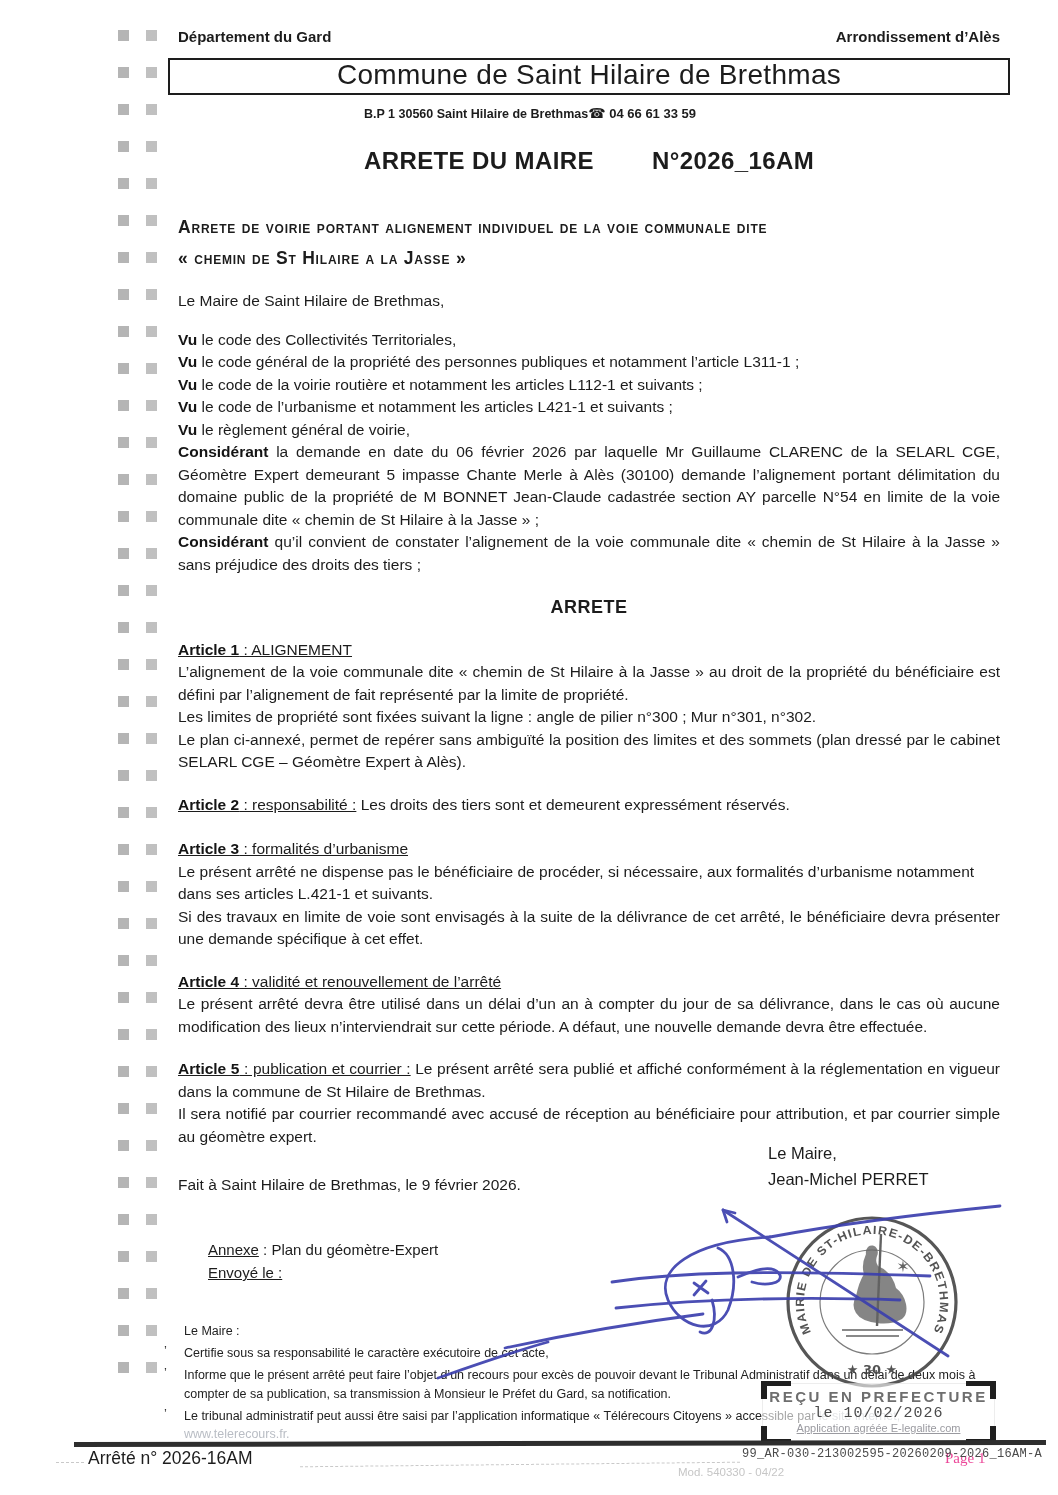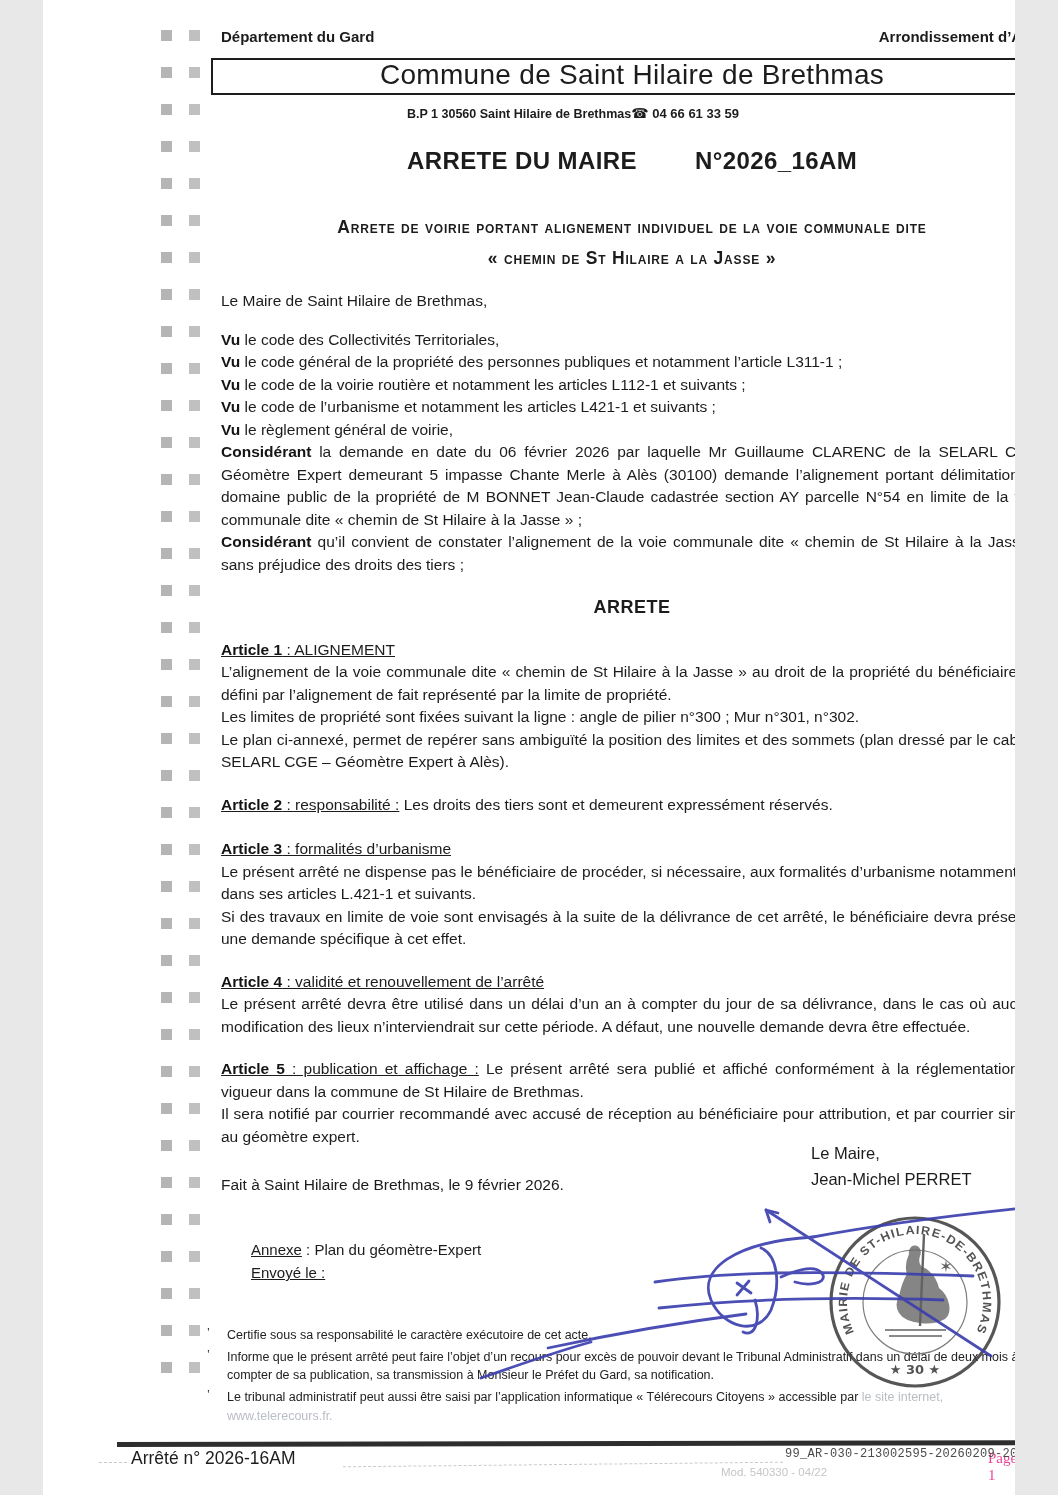--- a/index.html
+++ b/index.html
@@ -1,32 +1,32 @@
 <!DOCTYPE html>
 <html><head>
 <meta charset="utf-8">
 <style>
   html,body{margin:0;padding:0;background:#e8e8e8;}
-  .page{position:relative;width:972px;height:1495px;background:#ffffff;margin:0 auto;
+  .page{position:relative;width:1058px;height:1495px;background:#ffffff;margin:0 auto;
         font-family:"Liberation Sans",sans-serif;color:#1c1c1c;overflow:hidden;}
   
   .holes{position:absolute;top:30px;height:1358px;width:11px;
          background:repeating-linear-gradient(to bottom,#b5b5b5 0 11px,transparent 11px 37px);}
   .holes.c1{left:118px;} .holes.c2{left:146px;opacity:.85;}
   
   .content{position:absolute;left:178px;top:26px;width:822px;font-size:15.5px;line-height:22.5px;}
   .hdr-row{display:flex;justify-content:space-between;font-weight:bold;font-size:15px;}
   .commune-box{margin:9px 0 0 -10px;width:838px;border:2px solid #1d1d1d;text-align:center;
                font-size:28px;padding:4px 0 7px;letter-spacing:.3px;}
   .addr-row{display:flex;justify-content:center;margin-top:7px;font-weight:bold;align-items:baseline;}
   .addr{font-size:12.5px;} .phone{font-size:13px;padding-right:118px;white-space:nowrap;}
   .phone .glyph{font-family:"DejaVu Sans",sans-serif;font-size:14px;}
   .maire-title{display:flex;justify-content:center;gap:58px;margin-top:24px;
                font-size:24px;font-weight:bold;letter-spacing:.4px;}
-  .subject{margin-top:40px;text-align:center;font-weight:bold;font-variant:small-caps;
+  .subject{margin-top:40px;text-align:left;font-weight:bold;font-variant:small-caps;
            font-size:17.5px;line-height:31px;letter-spacing:.8px;}
   p{margin:0;}
   .intro{margin-top:16px;}
   .vu-block{margin-top:16px;}
   .just{text-align:justify;}
   .arrete-h{margin-top:20px;text-align:center;font-weight:bold;font-size:18px;letter-spacing:.5px;}
   .article{margin-top:20px;}
   .article.m22{margin-top:22px;}
   .u{text-decoration:underline;}
   b{color:#141414;}
@@ -125,38 +125,39 @@
       <p>Le présent arrêté ne dispense pas le bénéficiaire de procéder, si nécessaire, aux formalités d’urbanisme notamment dans ses articles L.421-1 et suivants.</p>
       <p class="just">Si des travaux en limite de voie sont envisagés à la suite de la délivrance de cet arrêté, le bénéficiaire devra présenter une demande spécifique à cet effet.</p>
     </div>
 
     <div class="article">
       <p><span class="u"><b>Article 4</b><span> : validité et renouvellement de l’arrêté</span></span></p>
       <p class="just">Le présent arrêté devra être utilisé dans un délai d’un an à compter du jour de sa délivrance, dans le cas où aucune modification des lieux n’interviendrait sur cette période. A défaut, une nouvelle demande devra être effectuée.</p>
     </div>
 
     <div class="article">
-      <p class="just"><span class="u"><b>Article 5</b><span> : publication et affichage :</span></span><span> Le présent arrêté sera publié et affiché conformément à la réglementation en vigueur dans la commune de St Hilaire de Brethmas.</span></p>
+      <p class="just"><span class="u"><b>Article 5</b><span> : publication et courrier :</span></span><span> Le présent arrêté sera publié et affiché conformément à la réglementation en vigueur dans la commune de St Hilaire de Brethmas.</span></p>
       <p class="just">Il sera notifié par courrier recommandé avec accusé de réception au bénéficiaire pour attribution, et par courrier simple au géomètre expert.</p>
     </div>
 
     <p class="fait">Fait à Saint Hilaire de Brethmas, le 9 février 2026.</p>
   </div>
 
   <div class="sig-name">
     <div>Le Maire,</div>
     <div>Jean-Michel PERRET</div>
   </div>
 
   <div class="annexe">
     <div><span class="u">Annexe</span><span> : Plan du géomètre-Expert</span></div>
     <div><span class="u">Envoyé le :</span></div>
   </div>
 
   <div class="fineprint">
+    <div class="fp-intro">Le Maire :</div>
     <div class="fp-item"><span class="fp-bullet">’</span><span>Certifie sous sa responsabilité le caractère exécutoire de cet acte,</span></div>
     <div class="fp-item"><span class="fp-bullet">’</span><span>Informe que le présent arrêté peut faire l’objet d’un recours pour excès de pouvoir devant le Tribunal Administratif dans un délai de deux mois à compter de sa publication, sa transmission à Monsieur le Préfet du Gard, sa notification.</span></div>
     <div class="fp-item"><span class="fp-bullet">’</span><span>Le tribunal administratif peut aussi être saisi par l’application informatique « Télérecours Citoyens » accessible par </span><span class="faded">le site internet, www.telerecours.fr.</span></div>
   </div>
 
   <svg class="stamp" viewBox="0 0 180 180">
     <circle cx="90" cy="90" r="84" fill="none" stroke="#3f3f3f" stroke-width="3.2"></circle>
     <circle cx="90" cy="90" r="52" fill="none" stroke="#6a6a6a" stroke-width="1.2"></circle>
     <defs>
         <path id="ringPath" d="M 28 118 A 68 68 0 1 1 152 118" fill="none"></path>
@@ -182,20 +183,29 @@
       <path d="M 340 49 C 260 54, 225 82, 238 112 C 250 140, 285 149, 298 122 C 308 97, 305 67, 288 60"></path>
       <path d="M 282 112 C 288 132, 282 150, 270 144"></path>
       <path d="M 264 95 l 14 10 M 276 93 l -12 14"></path>
       <path d="M 308 89 C 328 80, 345 77, 350 87 C 353 96, 335 98, 322 94"></path>
       <path d="M 293 22 L 518 168"></path>
       <path d="M 293 22 l 12 3 M 293 22 l 4 12"></path>
       <path d="M 340 49 C 420 34, 510 24, 570 18"></path>
     </g>
   </svg>
 
+  <div class="pref">
+    <span class="corner tl"></span>
+    <span class="corner tr"></span>
+    <span class="corner bl"></span>
+    <span class="corner br"></span>
+    <div class="pref-l1">REÇU EN PREFECTURE</div>
+    <div class="pref-l2">le 10/02/2026</div>
+    <div class="pref-l3">Application agréée E-legalite.com</div>
+  </div>
 
   <div class="scanline"></div>
   <div class="dash-deco d1"></div>
   <div class="dash-deco d2"></div>
 
   <div class="footer-left">Arrêté n° 2026-16AM</div>
   <div class="footer-page">Page 1</div>
   <div class="footer-code">99_AR-030-213002595-20260209-2026_16AM-A</div>
   <div class="footer-mod">Mod. 540330 - 04/22</div>
 

